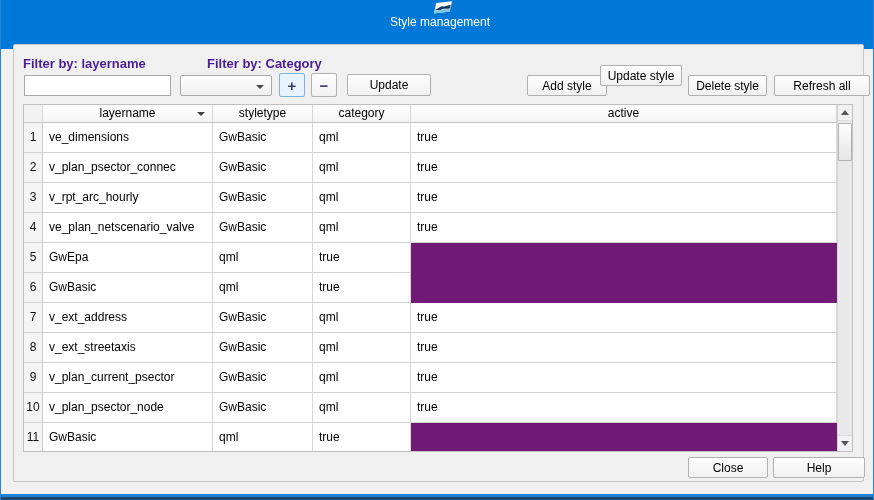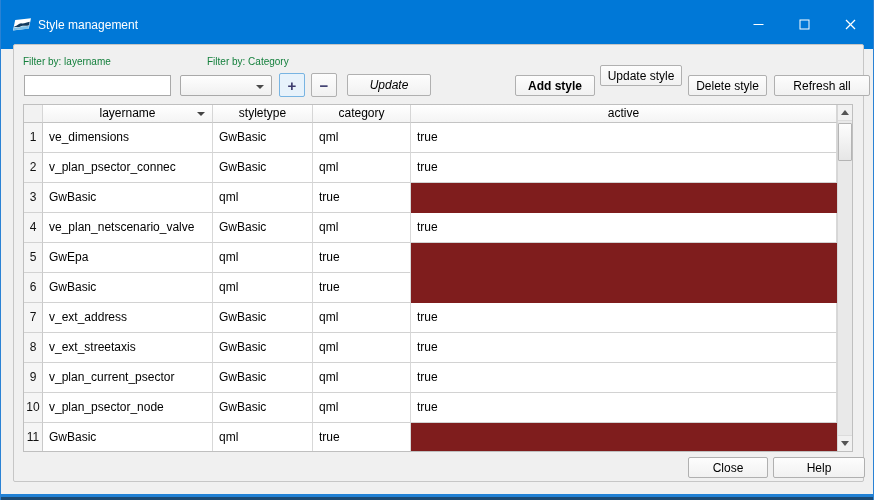--- a/index.html
+++ b/index.html
@@ -20,20 +20,21 @@
     overflow: hidden;
   }
   
   .titlebar {
     position: absolute;
     left: 0; top: 0; right: 0;
     height: 49px;
     background: #0078d7;
     display: flex;
     align-items: center;
+    flex-direction: column;
   }
   .titlebar .app-icon { margin-left: 11px; width: 20px; height: 15px; flex: 0 0 auto; }
   .titlebar .title-text {
     margin-left: 6px;
     color: #ffffff;
     font-size: 12px;
     flex: 1 1 auto;
     white-space: nowrap;
   }
   .caption-btn {
@@ -45,21 +46,21 @@
   
   .frame {
     position: absolute;
     left: 12px; top: 44px;
     width: 851px; height: 438px;
     border: 1px solid #c6c6c6;
     border-radius: 2px;
     background: #f0f0f0;
   }
   
-  .lbl { position: absolute; font-size: 10px; color: #15803d; white-space: nowrap; }
+  .lbl { position: absolute; font-size: 13px; color: #4c1d95; white-space: nowrap; font-weight: bold; }
   .lbl-layername { left: 22px; top: 56px; }
   .lbl-category  { left: 177px; top: 56px; margin-left: 29px; }
   .lineedit {
     position: absolute;
     left: 23px; top: 75px;
     width: 147px; height: 21px;
     border: 1px solid #a9a9a9;
     background: #ffffff;
     font-family: "Liberation Sans", sans-serif;
     font-size: 12px;
@@ -100,33 +101,33 @@
     border: 1px solid #78b4e2;
     background: #e7f2fb;
     color: #3b3b6d;
     font-size: 15px; font-weight: bold;
   }
   .btn-minus {
     left: 310px; top: 73px; width: 26px; height: 24px;
     color: #3b3b6d;
     font-size: 15px; font-weight: bold;
   }
-  .btn-update      { left: 346px; top: 74px; width: 84px; height: 22px; font-style: italic; }
-  .btn-add-style   { left: 514px; top: 75px; width: 80px; font-weight: bold; }
+  .btn-update      { left: 346px; top: 74px; width: 84px; height: 22px; }
+  .btn-add-style   { left: 526px; top: 75px; width: 80px; }
   .btn-update-style{ left: 599px; top: 65px; width: 82px; }
   .btn-delete-style{ left: 687px; top: 75px; width: 79px; }
   .btn-refresh-all { left: 773px; top: 75px; width: 96px; }
   .btn-close { left: 687px; top: 457px; width: 80px; }
   .btn-help  { left: 772px; top: 457px; width: 92px; text-align: center; }
   
   .table {
     position: absolute;
     left: 22px; top: 104px;
     width: 830px; height: 348px;
-    background: #7f1d1d;
+    background: #701a75;
     border: 1px solid #bfbfbf;
     overflow: hidden;
   }
   .tgrid { width: calc(100% - 15px); }
   .thead, .tr {
     display: grid;
     grid-template-columns: 19px 170px 100px 98px 1fr;
   }
   .thead { height: 18px; }
   .th {
@@ -286,20 +287,21 @@
       </div>
       <div class="tr">
         <div class="td num">2</div>
         <div class="td">v_plan_psector_connec</div>
         <div class="td">GwBasic</div>
         <div class="td">qml</div>
         <div class="td">true</div>
       </div>
       <div class="tr">
         <div class="td num">3</div>
+        <div class="td">v_rpt_arc_hourly</div>
         <div class="td">GwBasic</div>
         <div class="td">qml</div>
         <div class="td">true</div>
       </div>
       <div class="tr">
         <div class="td num">4</div>
         <div class="td">ve_plan_netscenario_valve</div>
         <div class="td">GwBasic</div>
         <div class="td">qml</div>
         <div class="td">true</div>

